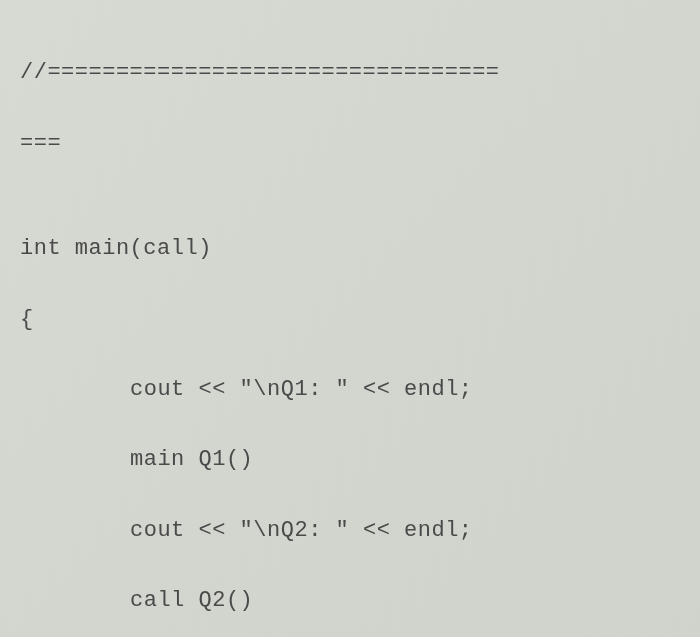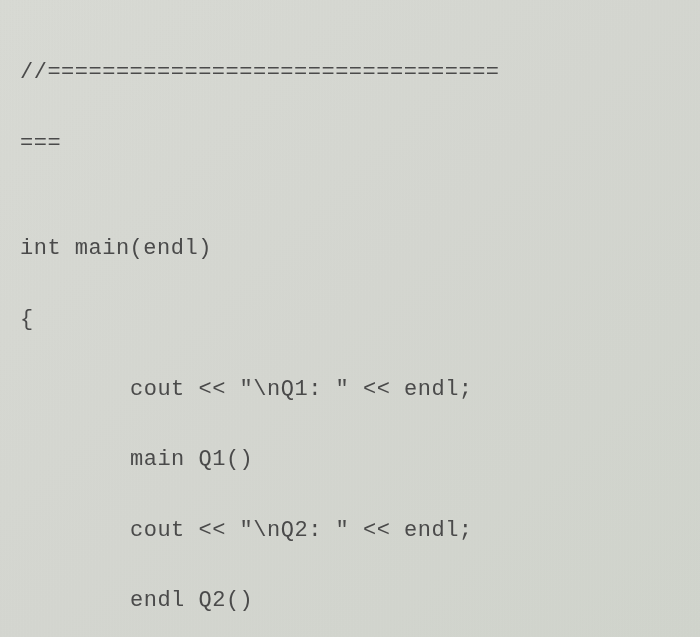--- a/index.html
+++ b/index.html
@@ -52,25 +52,25 @@
       padding-left: 110px;
     }
   </style>
 </head>
 <body>
 
 <div class="code-container">
 <span class="line indent1">//=================================</span>
 <span class="line indent1">===</span>
 <span class="line"></span>
-<span class="line indent1">int main(endl)</span>
+<span class="line indent1">int main(call)</span>
 <span class="line indent1">{</span>
 <span class="line indent2">cout &lt;&lt; "\nQ1: " &lt;&lt; endl;</span>
 <span class="line indent2">main Q1()</span>
 <span class="line indent2">cout &lt;&lt; "\nQ2: " &lt;&lt; endl;</span>
-<span class="line indent2">endl Q2()</span>
+<span class="line indent2">call Q2()</span>
 
 
 
 
 
 
 </div>
 
 </body></html>

